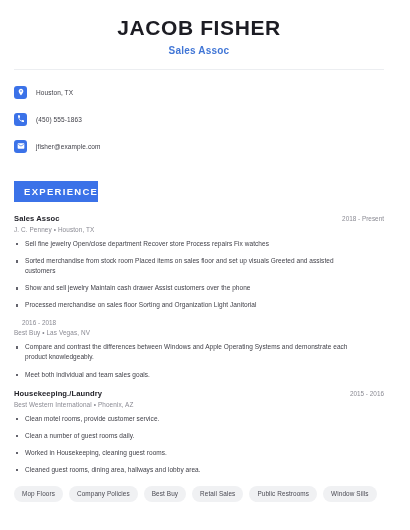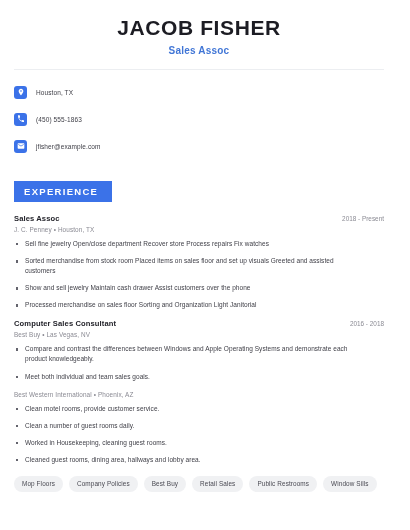--- a/index.html
+++ b/index.html
@@ -85,21 +85,21 @@
   }
 
   
   .section-badge {
     display: inline-block;
     background: #3b72e8;
     color: #ffffff;
     font-size: 9.5px;
     font-weight: bold;
     letter-spacing: 1.3px;
-    padding: 5px 14px 5px 10px;
+    padding: 5px 0 5px 10px;
     margin-top: 18px;
   }
 
   
   .experience {
     margin-top: 12px;
   }
   .job {
     margin-bottom: 9px;
   }
@@ -227,31 +227,34 @@
       <ul class="bullets">
         <li>Sell fine jewelry Open/close department Recover store Process repairs Fix watches</li>
         <li>Sorted merchandise from stock room Placed items on sales floor and set up visuals Greeted and assisted customers</li>
         <li>Show and sell jewelry Maintain cash drawer Assist customers over the phone</li>
         <li>Processed merchandise on sales floor Sorting and Organization Light Janitorial</li>
       </ul>
     </div>
 
     <div class="job">
       <div class="job-head">
-        <span class="job-role">Computer Sales Consultant</span>
         <span class="job-dates">2016 - 2018</span>
       </div>
       <div class="job-company">Best Buy • Las Vegas, NV</div>
       <ul class="bullets">
         <li>Compare and contrast the differences between Windows and Apple Operating Systems and demonstrate each product knowledgeably.</li>
         <li>Meet both individual and team sales goals.</li>
       </ul>
     </div>
 
     <div class="job">
+      <div class="job-head">
+        <span class="job-role">Housekeeping./Laundry</span>
+        <span class="job-dates">2015 - 2016</span>
+      </div>
       <div class="job-company">Best Western International • Phoenix, AZ</div>
       <ul class="bullets">
         <li>Clean motel rooms, provide customer service.</li>
         <li>Clean a number of guest rooms daily.</li>
         <li>Worked in Housekeeping, cleaning guest rooms.</li>
         <li>Cleaned guest rooms, dining area, hallways and lobby area.</li>
       </ul>
     </div>
 
   </div>

